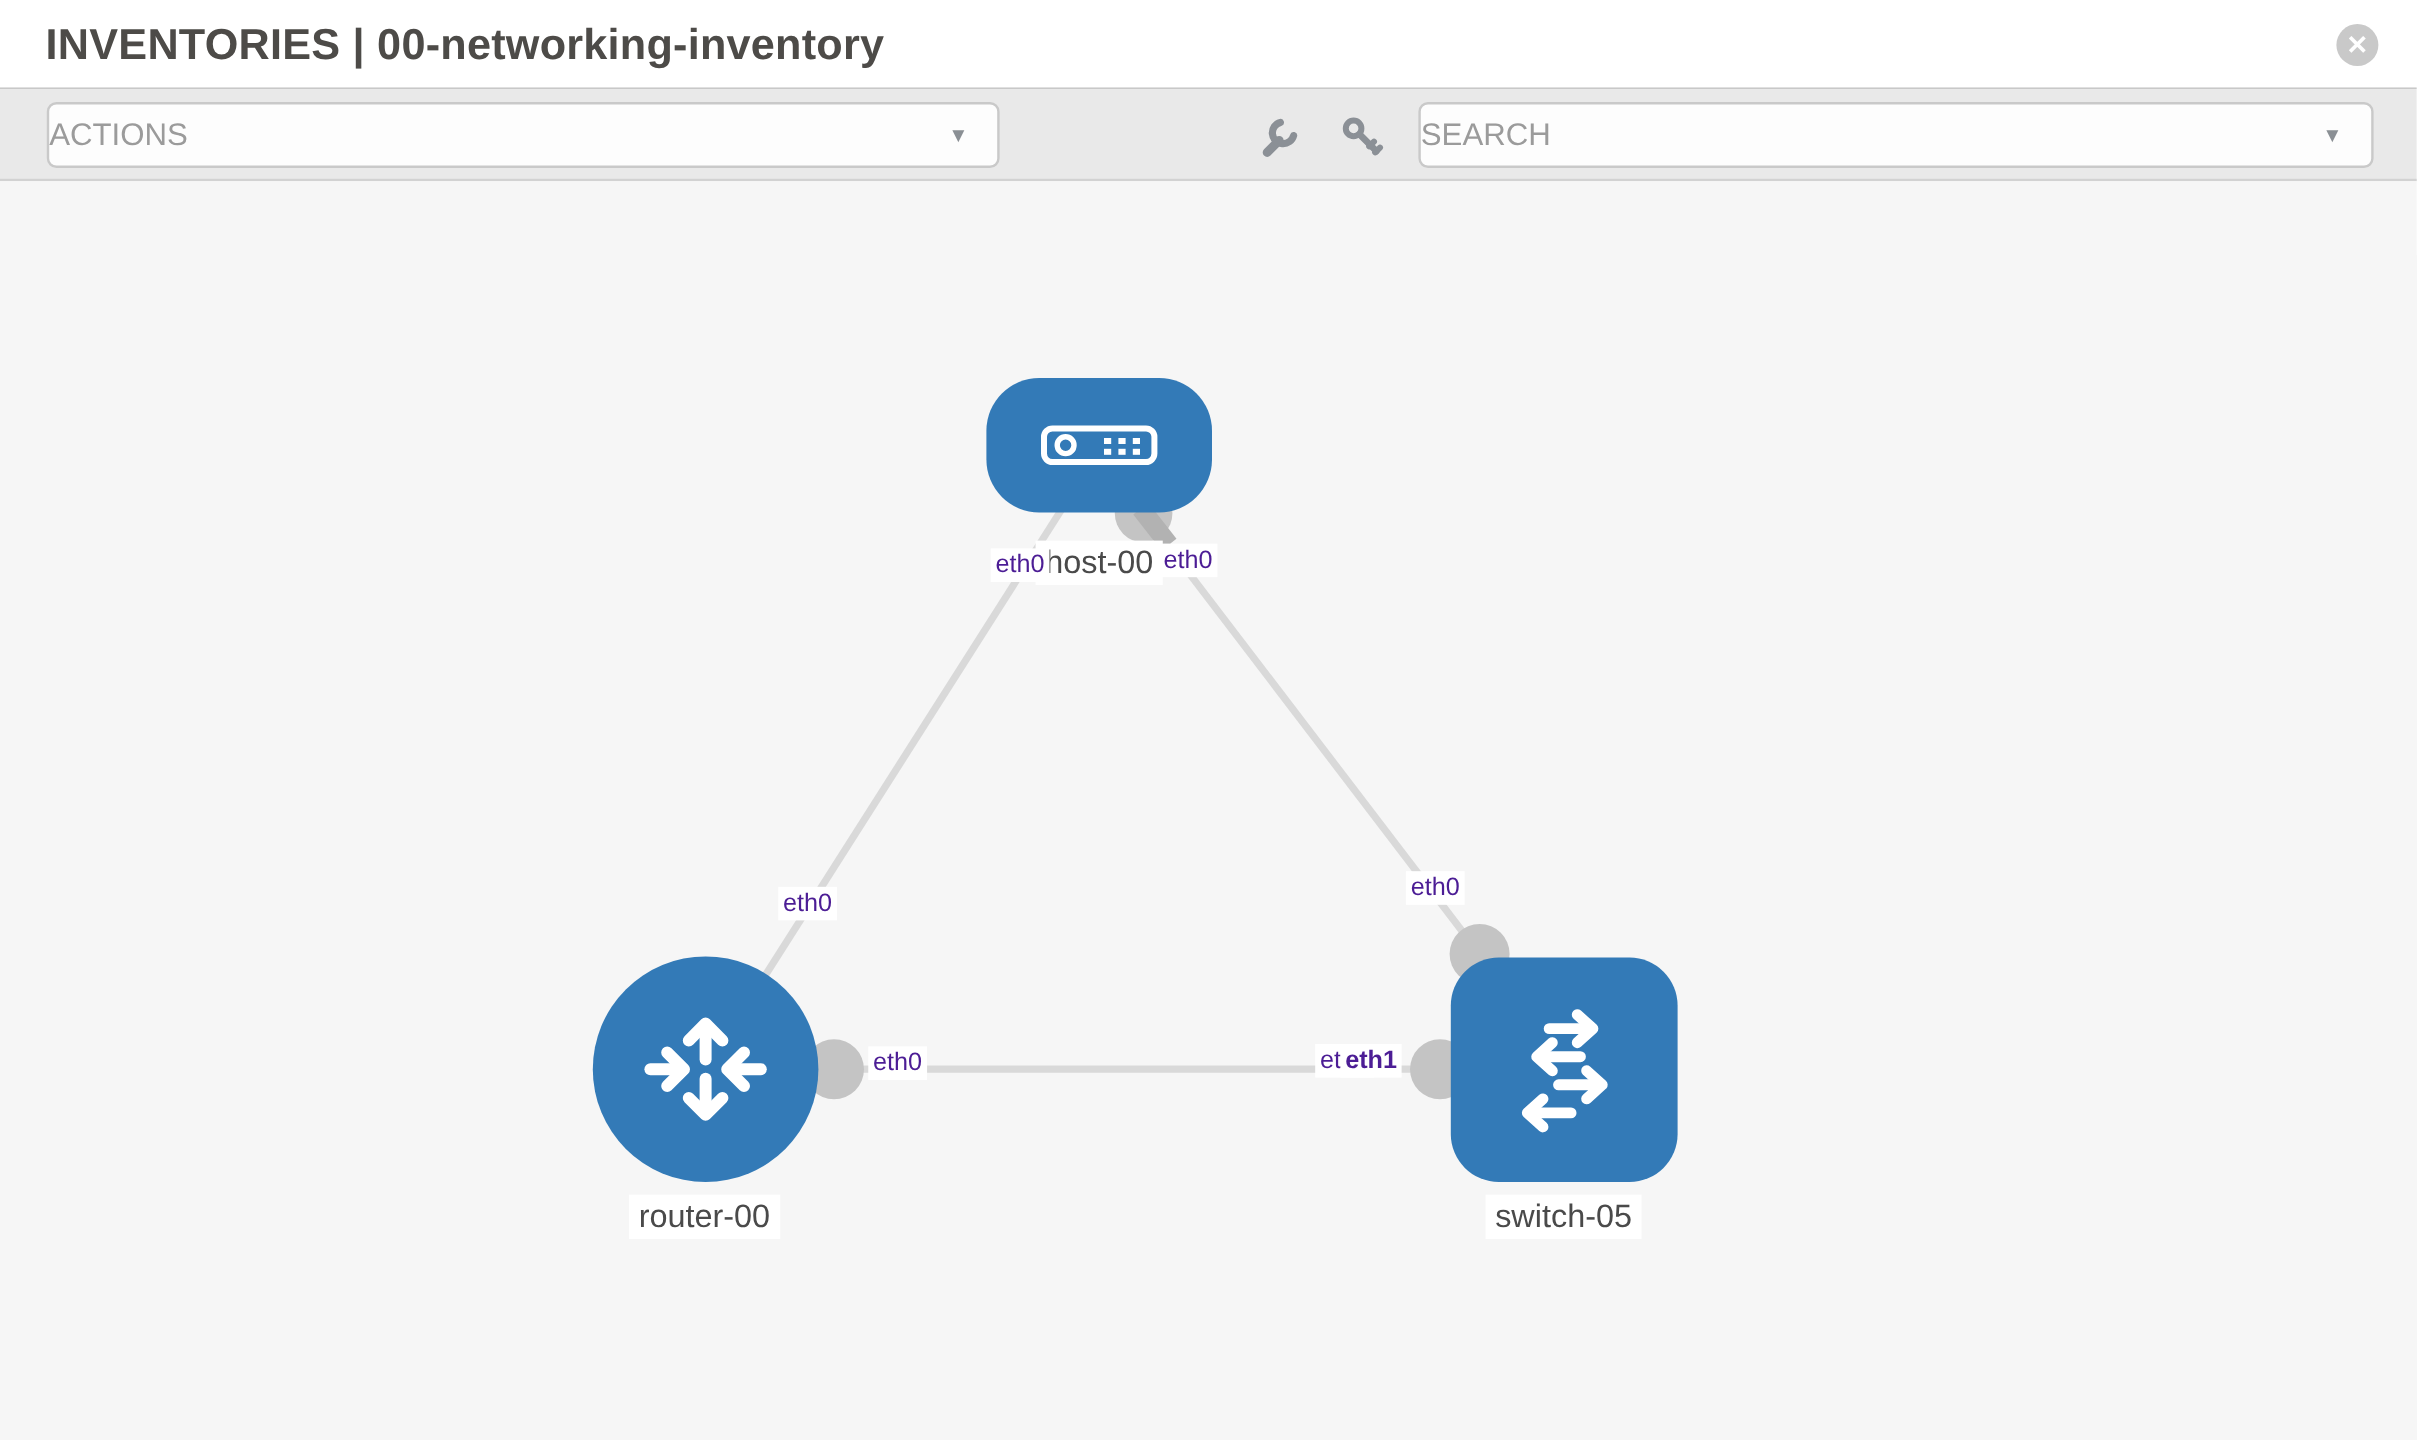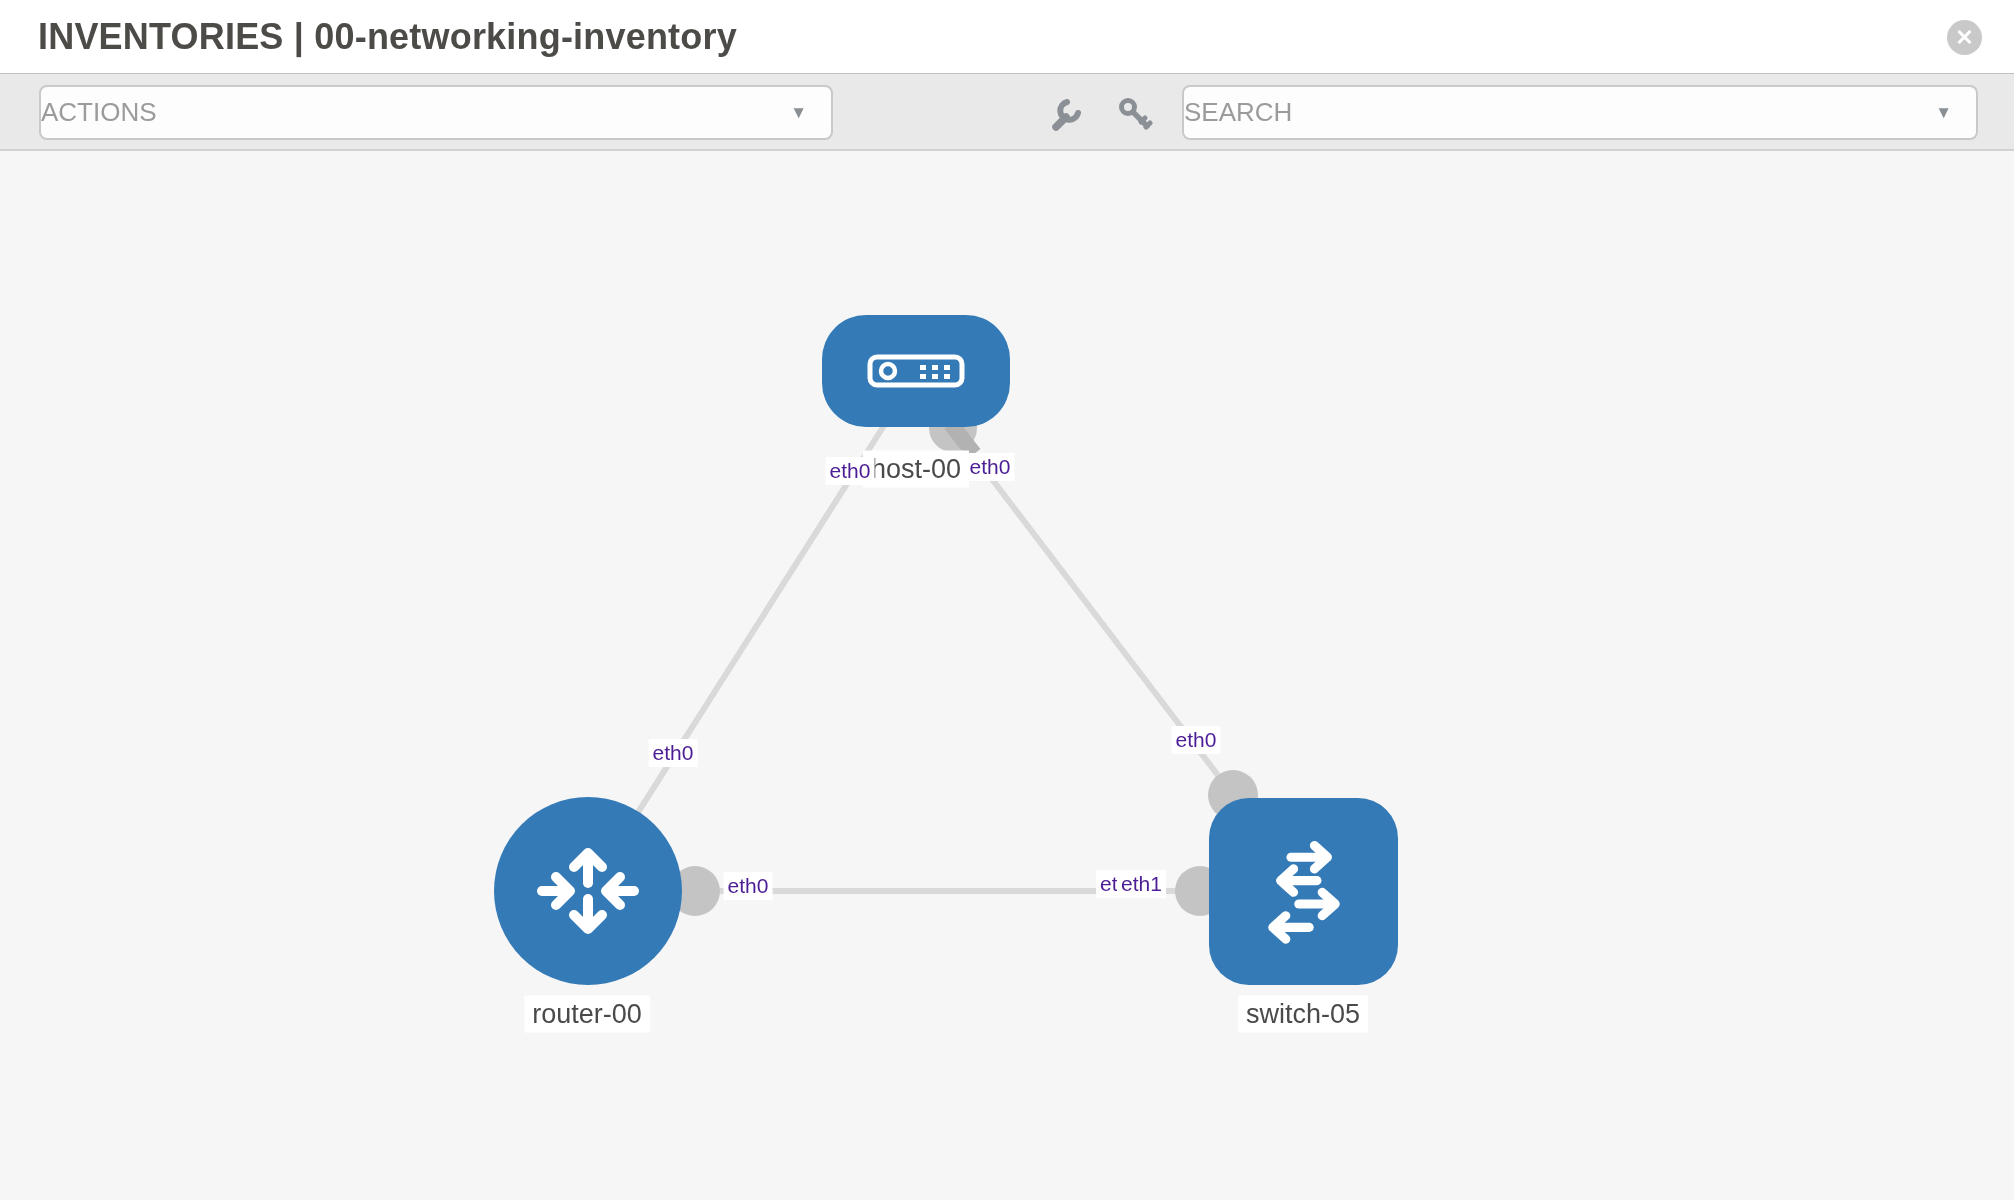--- a/index.html
+++ b/index.html
@@ -145,16 +145,16 @@
     <div class="node-label" style="left:916px; top:307px;margin-top:11px;">host-00</div>
     <div class="node-label" style="left:587px; top:863px;">router-00</div>
     <div class="node-label" style="left:1303px; top:863px;">switch-05</div>
 
     <span class="port-label centered" style="left:850px; top:320px;">eth0</span>
     <span class="port-label centered" style="left:990px; top:316px;">eth0</span>
     <span class="port-label centered" style="left:673px; top:602px;">eth0</span>
     <span class="port-label centered" style="left:748px; top:735px;">eth0</span>
     <span class="port-label centered" style="left:1196px; top:589px;">eth0</span>
     <span class="port-label" style="left:1096px; top:719px;">eth0</span>
-    <span class="port-label" style="left:1117px; top:719px;">eth1</span>
+    <span class="port-label" style="left:1117px; top:719px;font-weight:bold;">eth1</span>
 
   </div>
 </div>
 
 </body></html>

